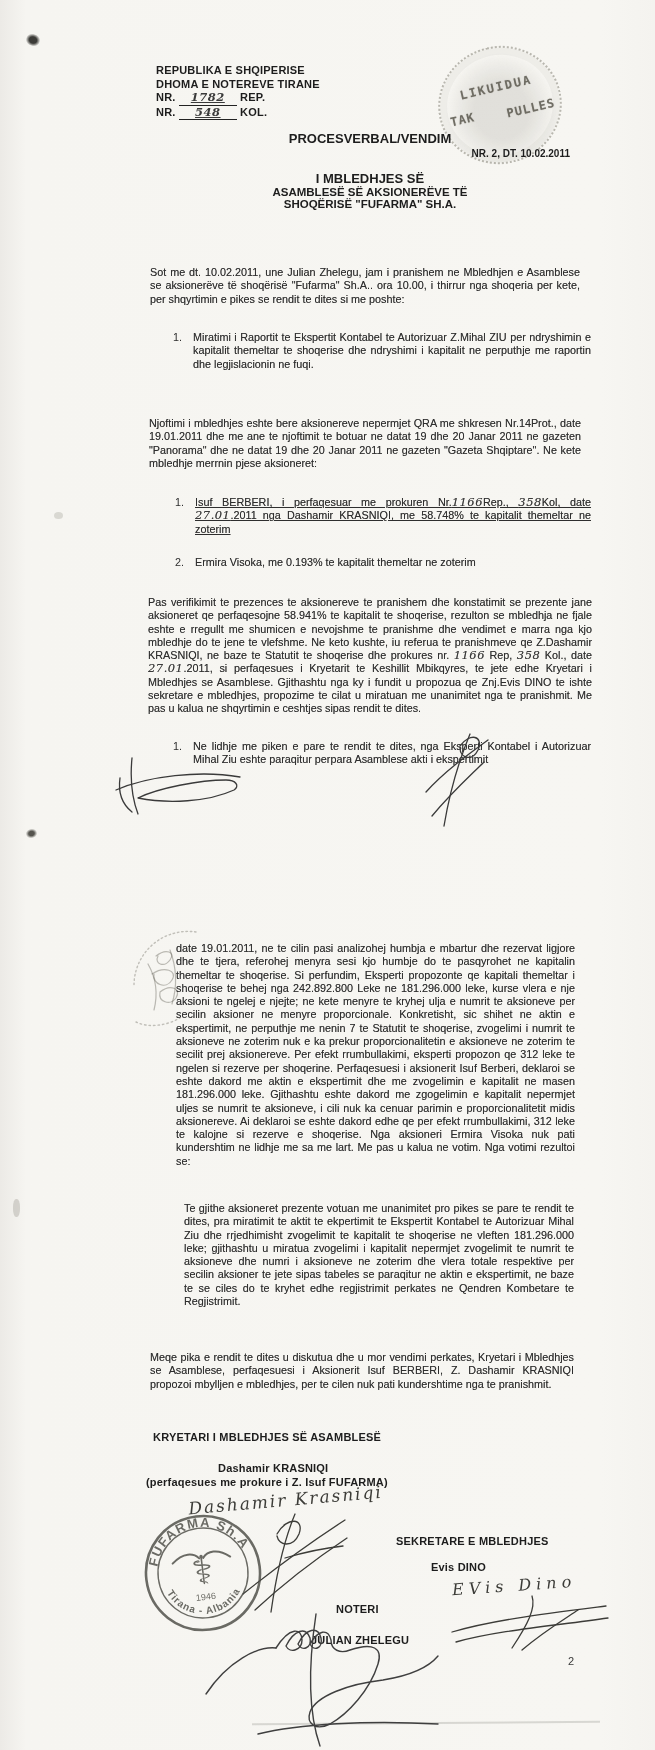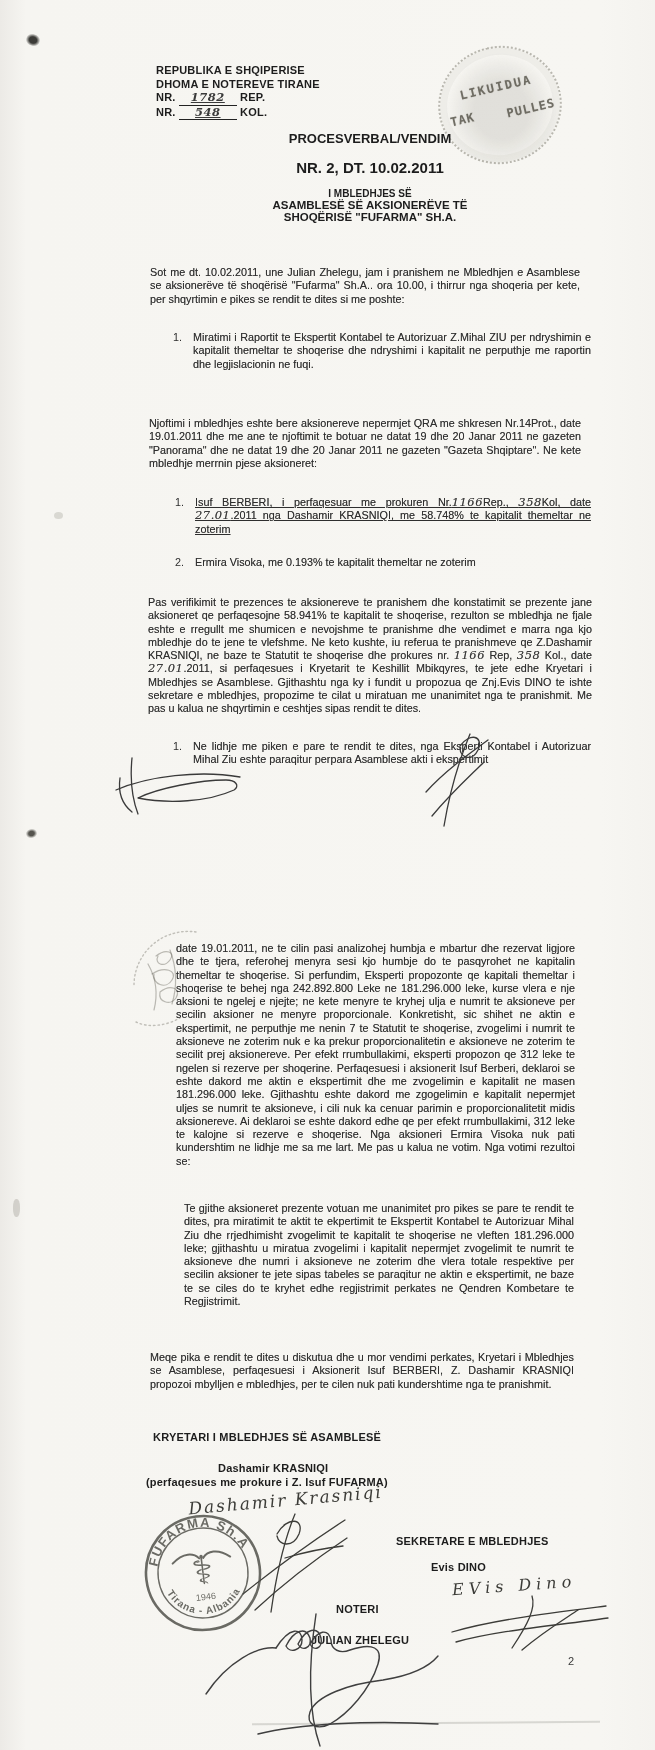--- a/index.html
+++ b/index.html
@@ -68,23 +68,23 @@
   </div>
 
   <div class="abs tax-stamp">
     <span class="tax-l1">LIKUIDUA</span>
     <span class="tax-l2">TAK</span>
     <span class="tax-l3">PULLES</span>
   </div>
 
   <div class="abs center" style="left:170px;top:131px;width:400px;">
     <div class="b" style="font-size:13px;">PROCESVERBAL/VENDIM</div>
-    <div class="b" style="font-size:15px;margin-top:13px;">NR. 2, DT. 10.02.2011</div>
+    <div class="b" style="font-size:10px;margin-top:2px;text-align:right;">NR. 2, DT. 10.02.2011</div>
     <div style="height:12px;"></div>
-    <div class="b" style="font-size:10px;">I MBLEDHJES SË</div>
+    <div class="b" style="font-size:13px;">I MBLEDHJES SË</div>
     <div class="b" style="font-size:11.5px;">ASAMBLESË SË AKSIONERËVE TË</div>
     <div class="b" style="font-size:11.5px;">SHOQËRISË "FUFARMA" SH.A.</div>
   </div>
 
   <div class="abs txt" style="left:150px;top:266px;width:430px;">Sot me dt. 10.02.2011, une Julian Zhelegu, jam i pranishem ne Mbledhjen e Asamblese se aksionerëve të shoqërisë "Fufarma" Sh.A.. ora 10.00, i thirrur nga shoqeria per kete, per shqyrtimin e pikes se rendit te dites si me poshte:</div>
 
   <div class="abs listrow" style="left:173px;top:331px;width:418px;">
     <span class="listnum">1.</span>
     <div class="txt" style="width:398px;">Miratimi i Raportit te Ekspertit Kontabel te Autorizuar Z.Mihal ZIU per ndryshimin e kapitalit themeltar te shoqerise dhe ndryshimi i kapitalit ne perputhje me raportin dhe legjislacionin ne fuqi.</div>
   </div>

